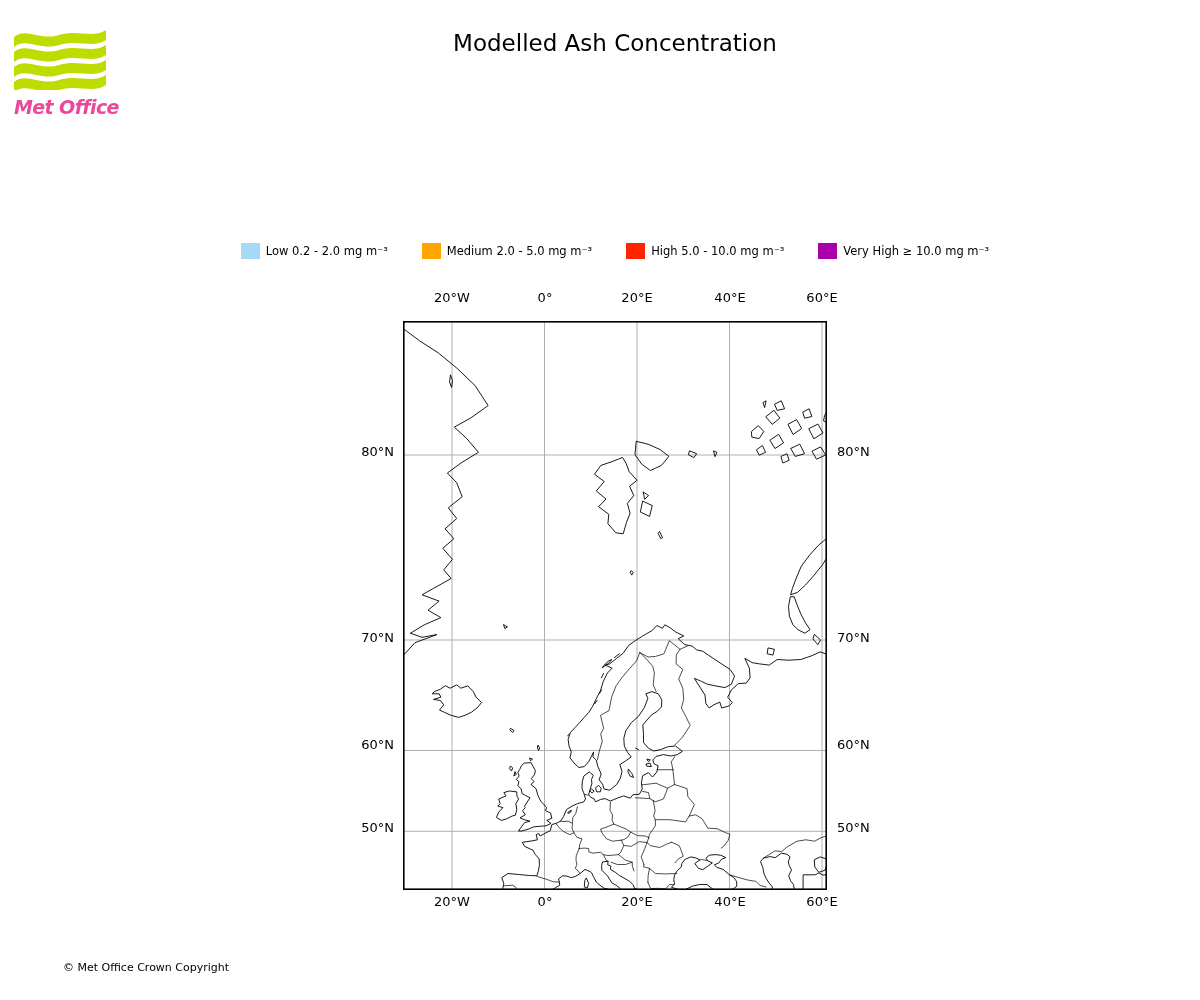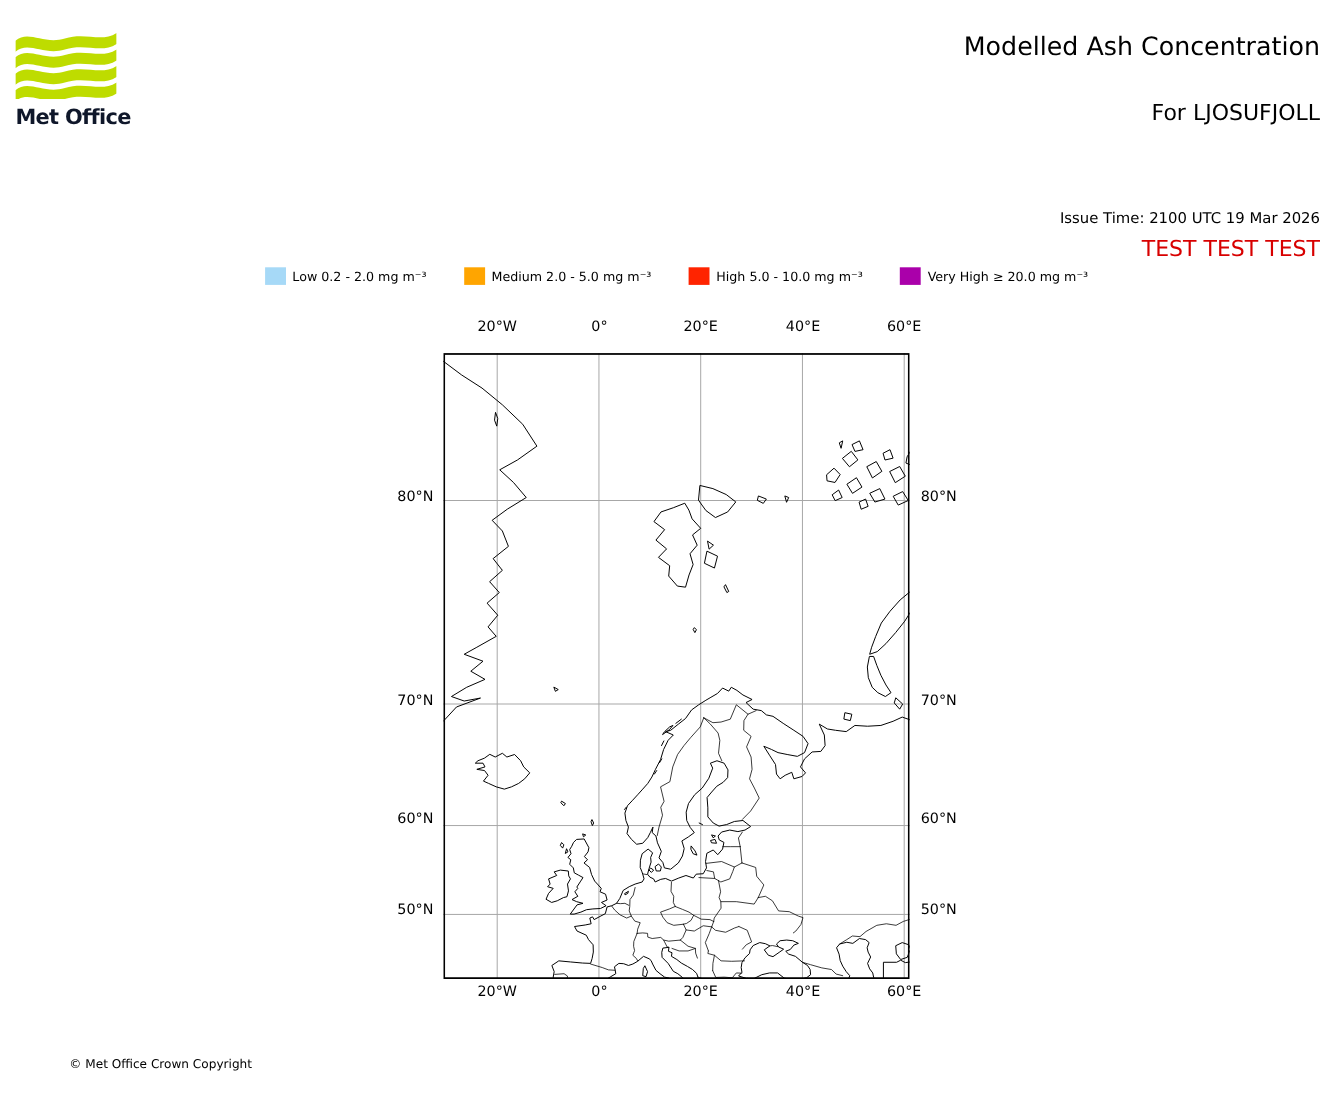--- a/index.html
+++ b/index.html
@@ -1,20 +1,20 @@
 <!DOCTYPE html>
 <html><head>
 <meta charset="utf-8">
 <style>
   html,body{margin:0;padding:0;background:#fff;}
   .page{position:relative;width:1200px;height:1000px;background:#ffffff;overflow:hidden;
         font-family:"DejaVu Sans","Liberation Sans",sans-serif;color:#000;}
   .logo{position:absolute;left:14px;top:24px;width:110px;}
-  .logo-text{font-weight:bold;font-size:19px;letter-spacing:-0.6px;color:#0f172a;margin-top:2px;}
-  .cline{position:absolute;left:30px;width:1170px;text-align:right;white-space:pre;}
+  .logo-text{font-weight:bold;font-size:19px;letter-spacing:-0.6px;color:#ec4899;margin-top:2px;font-style:italic;}
+  .cline{position:absolute;left:30px;width:1170px;text-align:center;white-space:pre;}
   .title{top:30px;font-size:23px;}
   .sub1{top:64px;font-size:20px;}
   .sub2{top:90px;font-size:20px;}
   .sub3{top:116px;font-size:20px;}
   .note{top:158px;font-size:13.5px;}
   .issue{top:191px;font-size:13.5px;}
   .test{top:214px;font-size:20px;}
   .legend{position:absolute;left:30px;top:243px;width:1170px;display:flex;
           justify-content:center;align-items:center;gap:34px;}
   .legend-item{display:flex;align-items:center;gap:6px;}
@@ -37,40 +37,37 @@
     <svg id="logo-waves" width="92" height="66" viewBox="0 0 92 66">
         <path d="M0,13 C 12,3 26,17 45,11 C 64,5 78,15 92,6 L 92,16 C 78,25 64,15 45,21 C 26,27 12,13 0,23 Z" fill="#BEDC00"></path>
         <path d="M0,28 C 12,18 26,32 45,26 C 64,20 78,30 92,21 L 92,31 C 78,40 64,30 45,36 C 26,42 12,28 0,38 Z" fill="#BEDC00"></path>
         <path d="M0,43 C 12,33 26,47 45,41 C 64,35 78,45 92,36 L 92,46 C 78,55 64,45 45,51 C 26,57 12,43 0,53 Z" fill="#BEDC00"></path>
         <path d="M0,58 C 12,48 26,62 45,56 C 64,50 78,60 92,51 L 92,61 C 78,70 64,60 45,66 C 26,72 12,58 0,68 Z" fill="#BEDC00"></path>
       </svg>
     <div class="logo-text">Met Office</div>
   </div>
 
   <div class="cline title">Modelled Ash Concentration</div>
-  <div class="cline sub2">For LJOSUFJOLL</div>
-  <div class="cline issue">Issue Time: 2100 UTC 19 Mar 2026</div>
-  <div class="cline test" style="color: rgb(216, 0, 0);">TEST TEST TEST</div>
 
   <div class="legend" id="legend">
       <div class="legend-item">
         <span class="legend-swatch" style="background: rgb(166, 217, 247);"></span>
         <span class="legend-label">Low 0.2 - 2.0 mg m⁻³</span>
       </div>
       <div class="legend-item">
         <span class="legend-swatch" style="background: rgb(255, 165, 0);"></span>
         <span class="legend-label">Medium 2.0 - 5.0 mg m⁻³</span>
       </div>
       <div class="legend-item">
         <span class="legend-swatch" style="background: rgb(255, 36, 0);"></span>
         <span class="legend-label">High 5.0 - 10.0 mg m⁻³</span>
       </div>
       <div class="legend-item">
         <span class="legend-swatch" style="background: rgb(170, 0, 170);"></span>
-        <span class="legend-label">Very High ≥ 20.0 mg m⁻³</span>
+        <span class="legend-label">Very High ≥ 10.0 mg m⁻³</span>
       </div>
     </div>
 
   <div id="axis-layer">
       <span class="axis-label axis-top" style="left: 452px;">20°W</span>
       <span class="axis-label axis-top" style="left: 545px;">0°</span>
       <span class="axis-label axis-top" style="left: 637px;">20°E</span>
       <span class="axis-label axis-top" style="left: 730px;">40°E</span>
       <span class="axis-label axis-top" style="left: 822px;">60°E</span>
       <span class="axis-label axis-bottom" style="left: 452px;">20°W</span>

